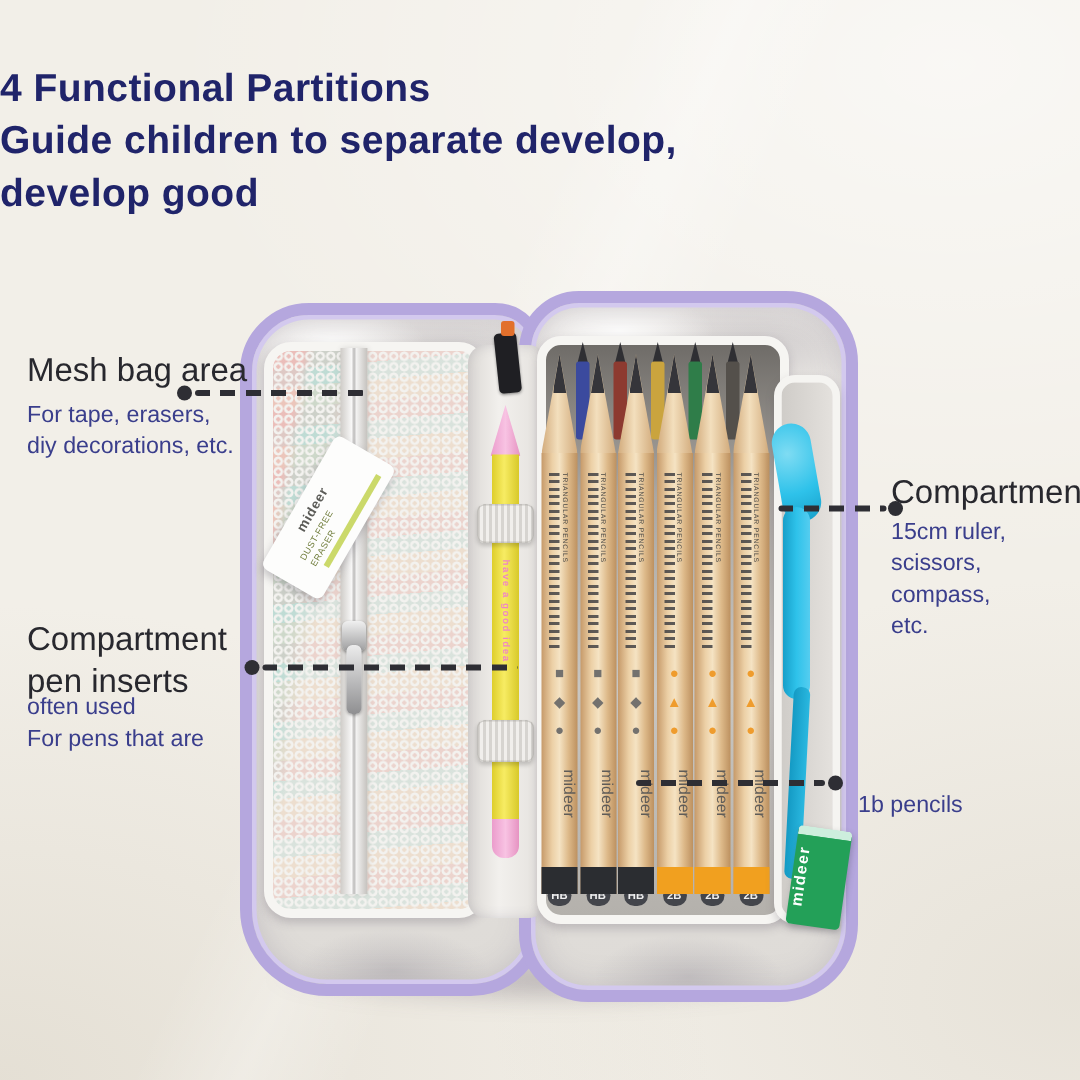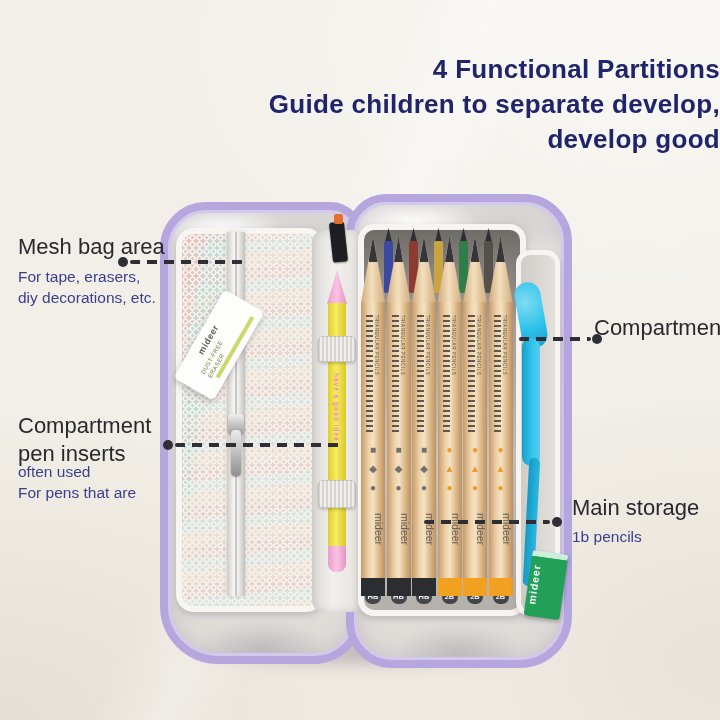--- a/index.html
+++ b/index.html
@@ -8,21 +8,21 @@
     font-family:"Liberation Sans",sans-serif;
     background:
       linear-gradient(115deg, transparent 40%, rgba(255,255,255,.28) 47%, transparent 54%),
       radial-gradient(140% 90% at 88% 6%, rgba(255,255,255,.55), transparent 52%),
       radial-gradient(120% 80% at 0% 100%, rgba(203,194,176,.35), transparent 55%),
       radial-gradient(100% 70% at 100% 92%, rgba(206,198,182,.30), transparent 55%),
       #f2efe8;
   }
   .abs{position:absolute;}
   
-  .title{position:absolute;top:52px;left:0;width:720px;text-align:right;
+  .title{position:absolute;top:41px;left:0;width:720px;text-align:left;
     color:#20246a;font-size:26px;line-height:35px;font-weight:600;letter-spacing:.3px;}
   .title span{display:block;}
   
   .co-head{position:absolute;font-size:22px;line-height:28px;font-weight:500;color:#28282e;}
   .co-desc{position:absolute;font-size:15.5px;line-height:21px;font-weight:500;color:#3a3e8c;}
   .co-desc span{display:block;}
   .dash{position:absolute;height:3.5px;border-radius:2px;
     background:repeating-linear-gradient(90deg,#2e2e34 0 10px,transparent 10px 17px);}
   .dot{position:absolute;width:10px;height:10px;border-radius:50%;background:#2e2e34;}
   
@@ -283,23 +283,27 @@
     <span style="display:block">pen inserts</span>
   </div>
   <div class="co-desc" style="left:18px;top:461px;">
     <span>often used</span>
     <span>For pens that are</span>
   </div>
   <div class="dot" style="left:163px;top:440px;"></div>
   <div class="dash" style="left:175px;top:443px;width:170px;"></div>
 
   <div class="co-head" style="left:594px;top:314px;">Compartment</div>
+  <div class="co-desc" style="left:594px;top:344px;">
+    <span>15cm ruler,</span>
+    <span>scissors, compass,</span>
+    <span>etc.</span>
+  </div>
   <div class="dash" style="left:519px;top:337px;width:72px;"></div>
   <div class="dot" style="left:592px;top:334px;"></div>
 
-  <div class="co-head" style="left:572px;top:494px;">Main storage</div>
   <div class="co-desc" style="left:572px;top:526px;">
     <span>1b pencils</span>
   </div>
   <div class="dash" style="left:424px;top:520px;width:126px;"></div>
   <div class="dot" style="left:552px;top:517px;"></div>
 
 </div>
 
 </body></html>

